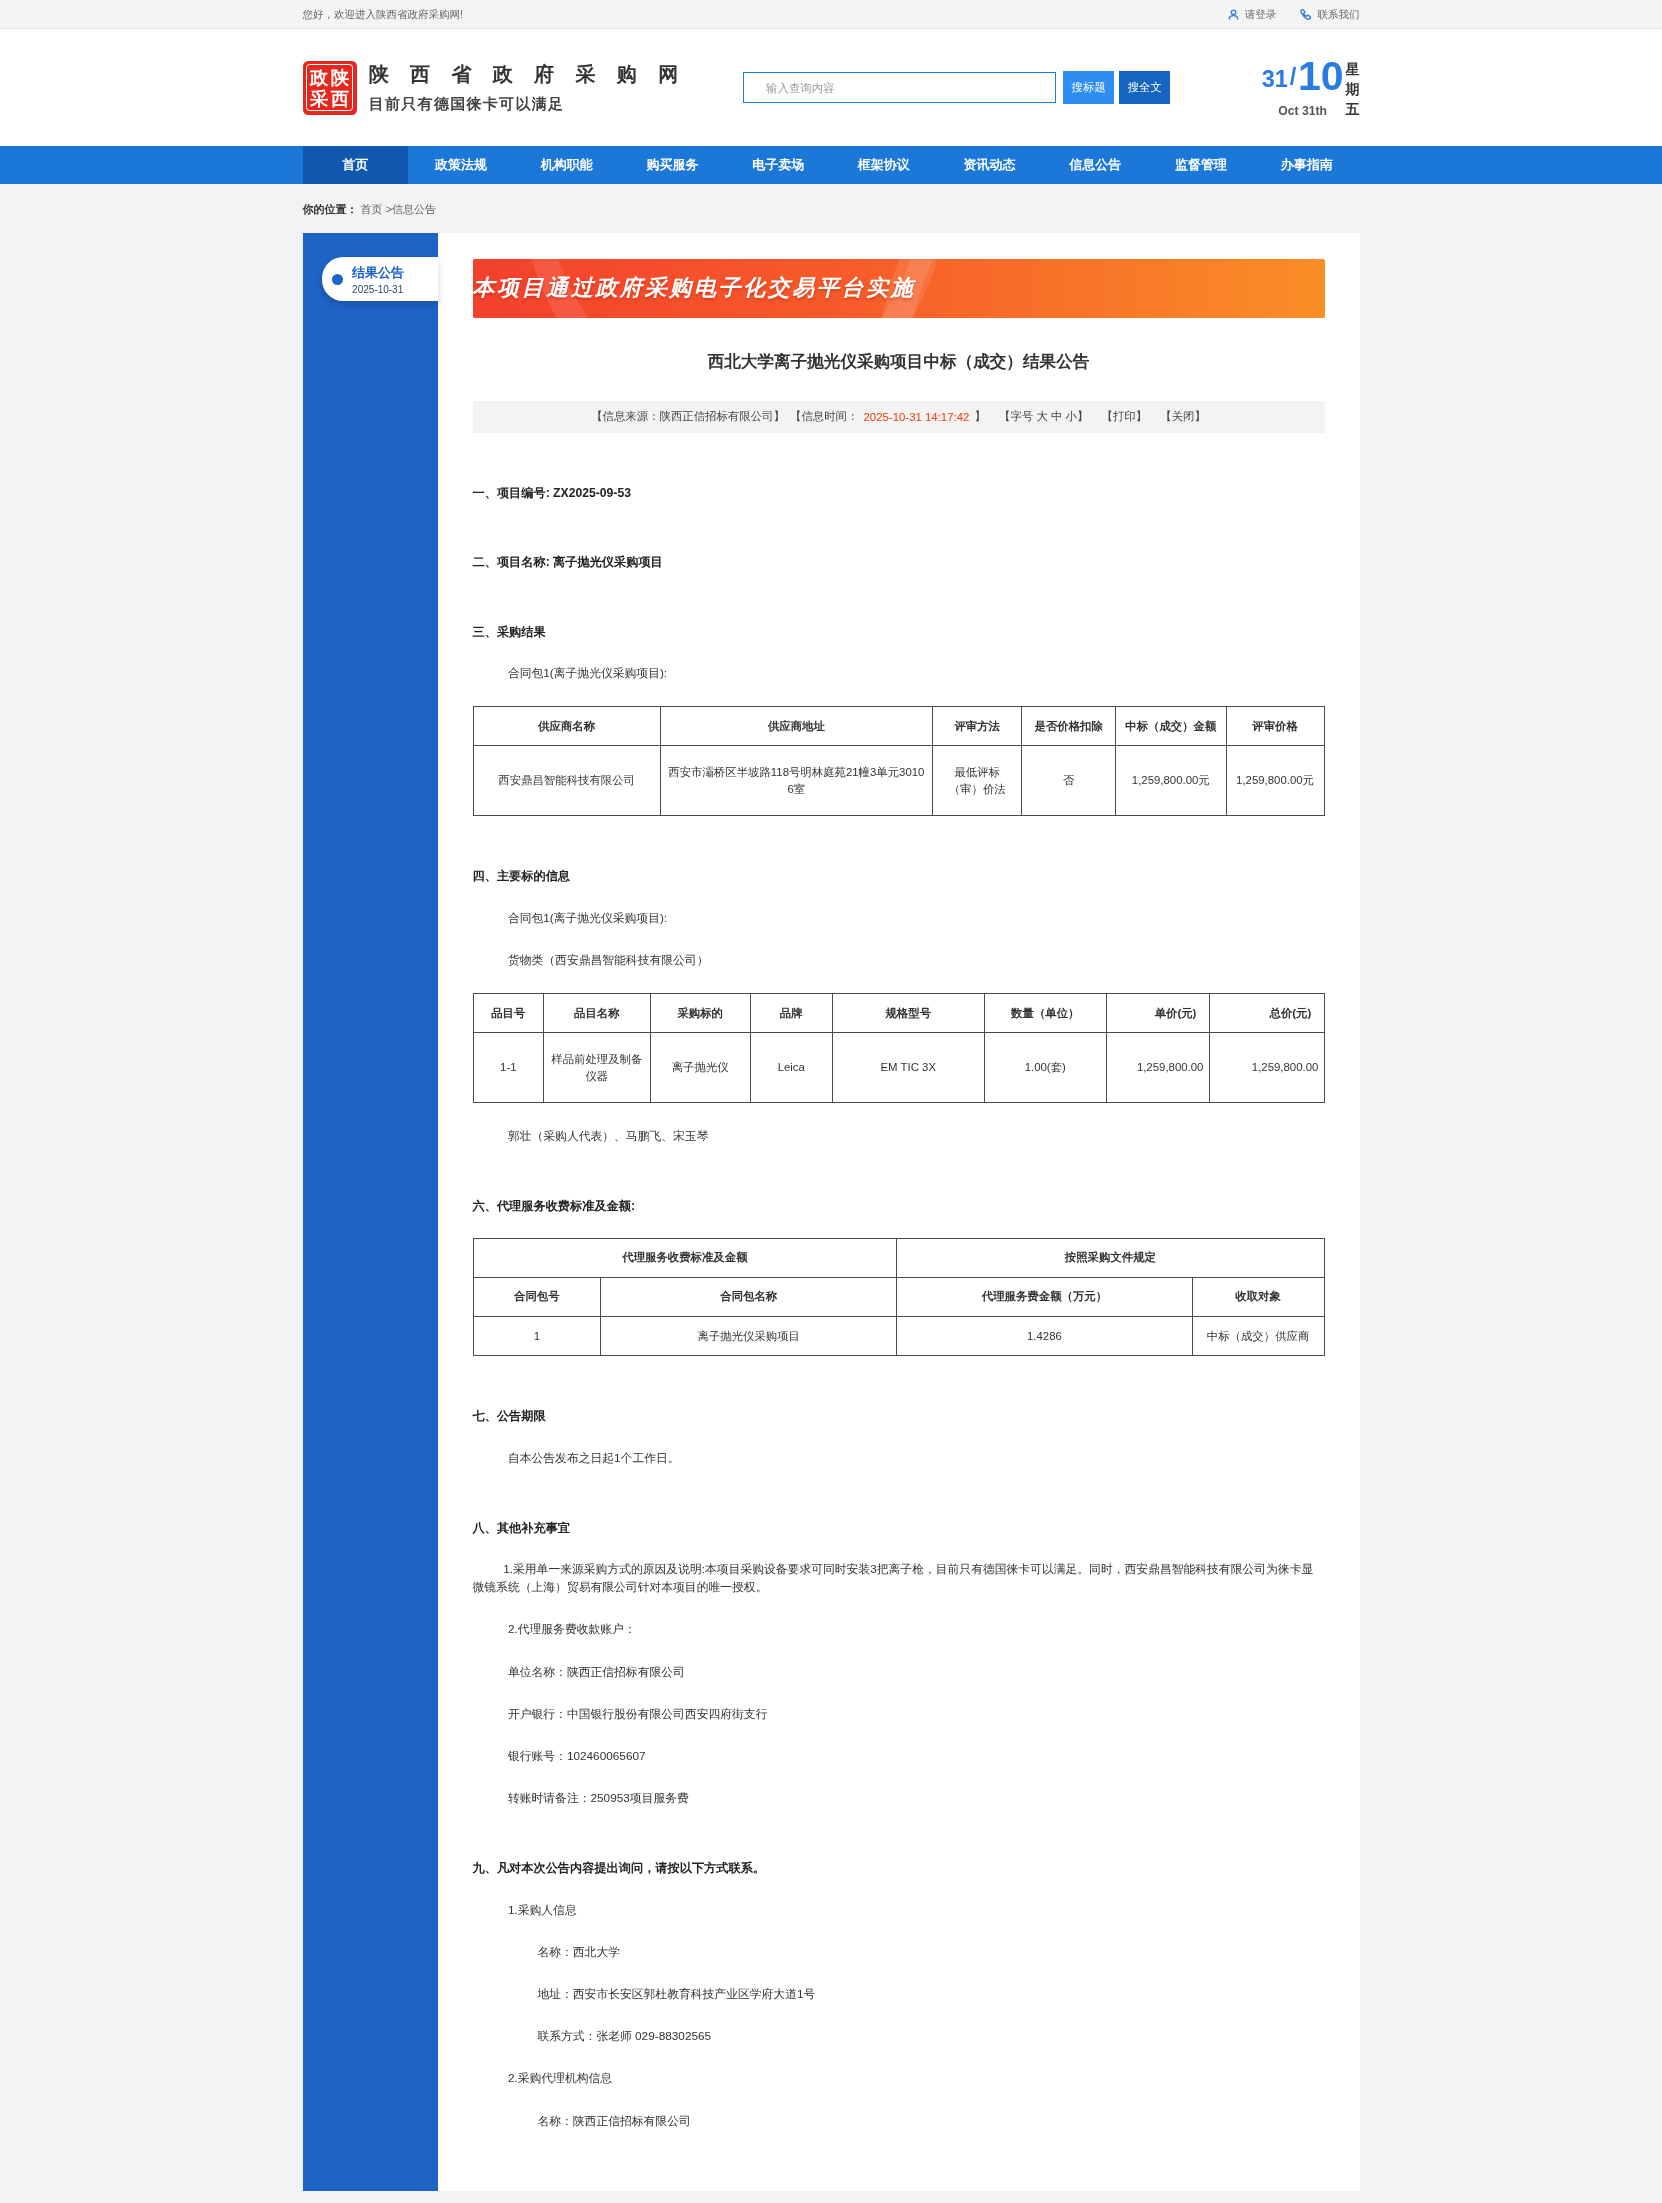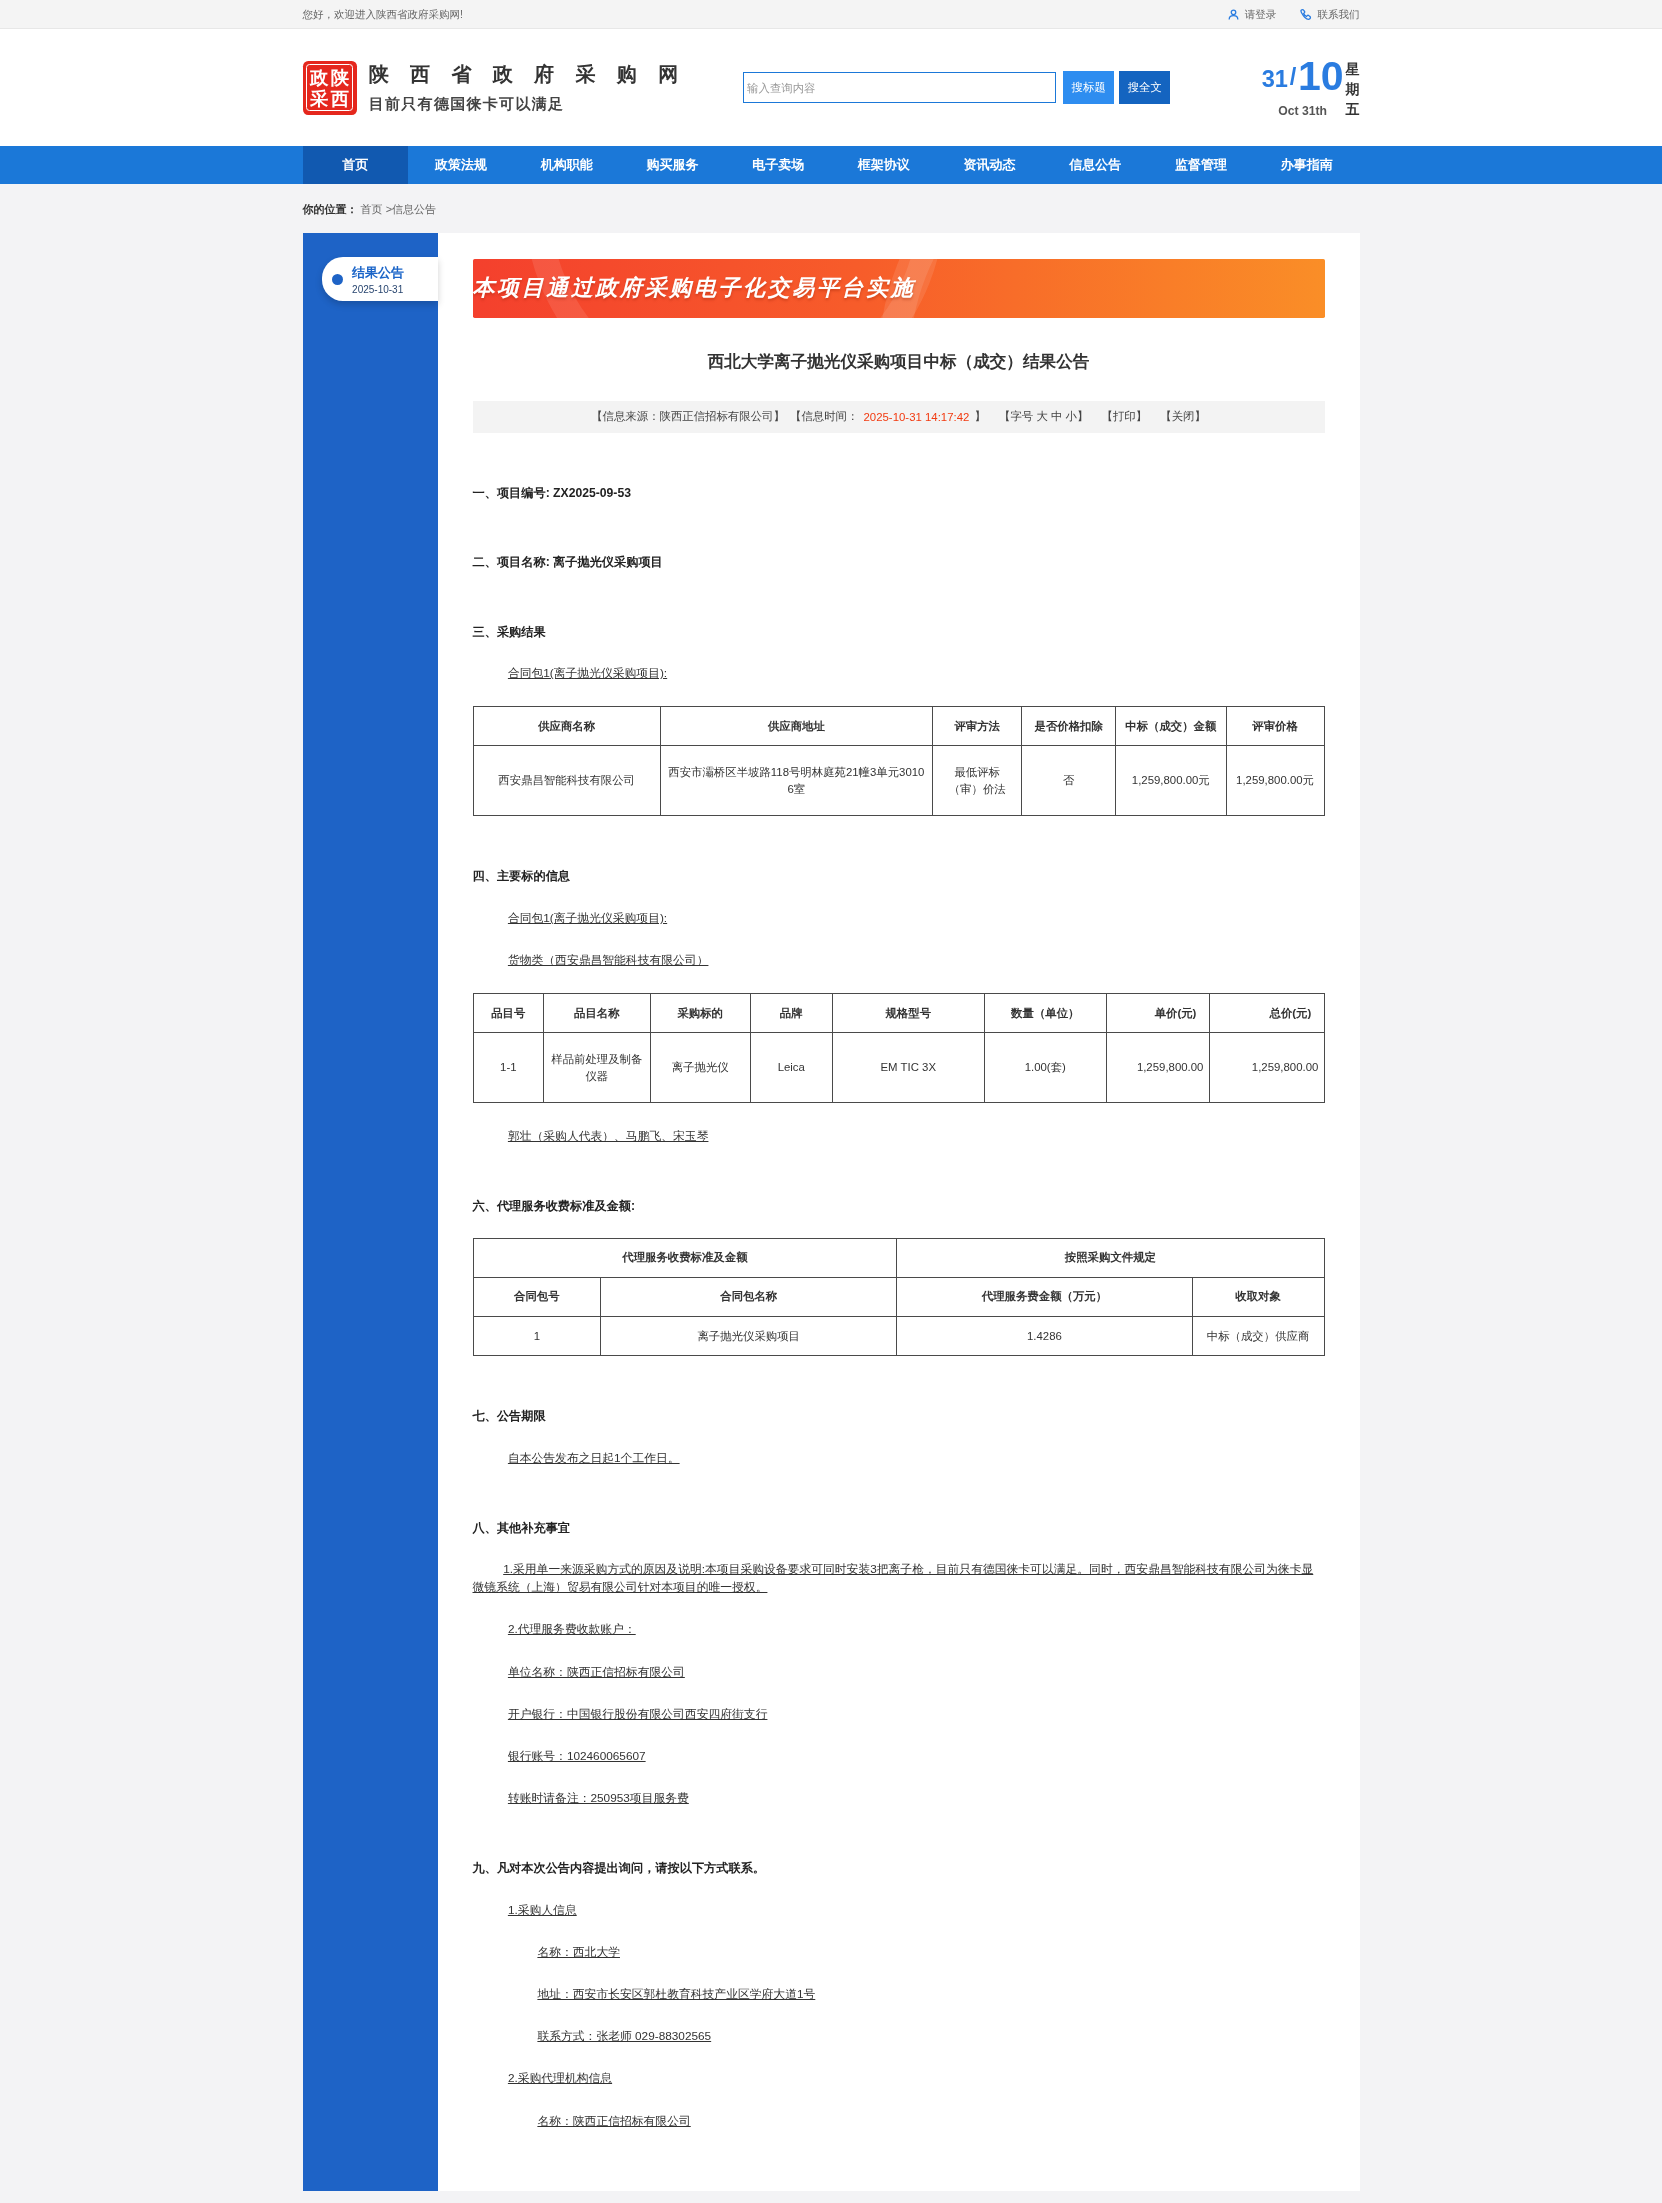--- a/index.html
+++ b/index.html
@@ -16,21 +16,21 @@
   
   .header { background:#fff; height:117px; }
   .header .wrap { display:flex; align-items:center; height:117px; }
   .seal { width:54px; height:54px; background:#e5271d; border-radius:5.2px; position:relative; display:grid; grid-template-columns:1fr 1fr; place-items:center; padding:6.1px; flex:none; }
   .seal:before { content:""; position:absolute; inset:3.5px; border:1.7px solid #fff; border-radius:3.5px; }
   .seal span { color:#fff; font-weight:bold; font-size:18.3px; line-height:21px; z-index:1; }
   .brand { margin-left:12.2px; }
   .brand .t1 { font-size:20px; font-weight:bold; letter-spacing:7.9px; color:#333; }
   .brand .t2 { font-size:15px; font-weight:bold; letter-spacing:1.3px; color:#444; margin-top:7.9px; }
   .searchbox { display:flex; align-items:center; margin-left:57px; }
-  .searchbox input { width:313px; height:31px; border:1.7px solid #1b78d8; padding:0 3px; font-size:11.4px; color:#333; outline:none; }
+  .searchbox input { width:313px; height:31px; border:1.7px solid #1b78d8; padding:0 22px; font-size:11.4px; color:#333; outline:none; }
   .searchbox input::placeholder { color:#9a9a9a; }
   .btn-search { height:33px; width:51px; border:none; color:#fff; font-size:11.4px; cursor:pointer; }
   .btn-title { background:#2e8df0; margin-left:7px; }
   .btn-full { background:#1464c0; margin-left:5.2px; }
   .datebox { margin-left:auto; display:flex; gap:2px; align-items:flex-start; }
   .date-nums { text-align:center; }
   .date-line { display:flex; align-items:flex-start; color:#2a7ce0; font-weight:bold; }
   .date-day { font-size:23.6px; margin-top:10.5px; }
   .date-slash { font-size:23.6px; margin-top:8.7px; padding:0 1.7px; }
   .date-month { font-size:41px; line-height:41px; }
@@ -62,21 +62,21 @@
   .banner:after { content:""; position:absolute; width:454px; height:454px; border-radius:50%; border:31px solid rgba(255,255,255,.10); right:-70px; top:-157px; }
   .banner span { color:#fff; font-size:22px; font-weight:bold; font-style:italic; letter-spacing:2.6px; text-shadow:0 1.7px 2.6px rgba(140,30,0,.35); z-index:1; }
 
   .art-title { text-align:center; font-size:16.6px; font-weight:bold; color:#333; margin-top:33px; }
   .meta { margin:28px 35px 0; background:#f3f3f3; height:32px; display:flex; align-items:center; justify-content:center; gap:5.2px; font-size:11.4px; color:#444; }
   .meta .red { color:#f23a10; }
   .meta .act { cursor:pointer;margin-left:8px; }
 
   .body { padding:0 35px; font-size:11.8px; line-height:1.5; }
   .sec-title { font-weight:bold; font-size:12.2px; margin-top:51px; color:#222; }
-  .para { margin-top:24.5px;text-decoration:underline; }
+  .para { margin-top:24.5px; }
   .ind { padding-left:3em; }
   .tind { text-indent:2.6em; }
   .sub-ind { padding-left:5.5em; }
 
   table { border-collapse:collapse; width:100%; table-layout:fixed; margin-top:23px; }
   th, td { border:0.9px solid #4a4a4a; text-align:center; font-size:11.4px; color:#333; padding:10.5px 5.2px; word-break:break-all; }
   th { font-weight:bold; }
   .t1 td { padding:17.5px 5.2px; }
   .t2 td { padding:17.5px 5.2px; }
   .num-right { text-align:right; padding-right:12.2px; }

